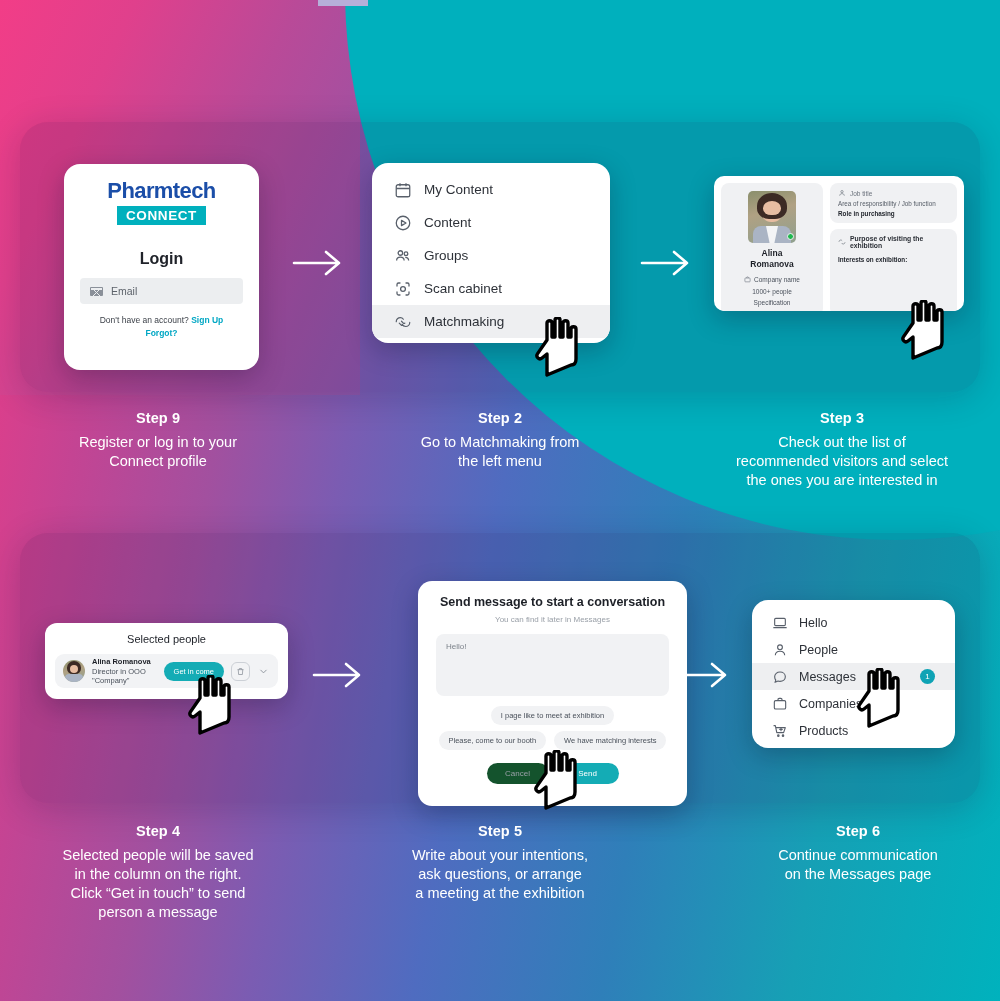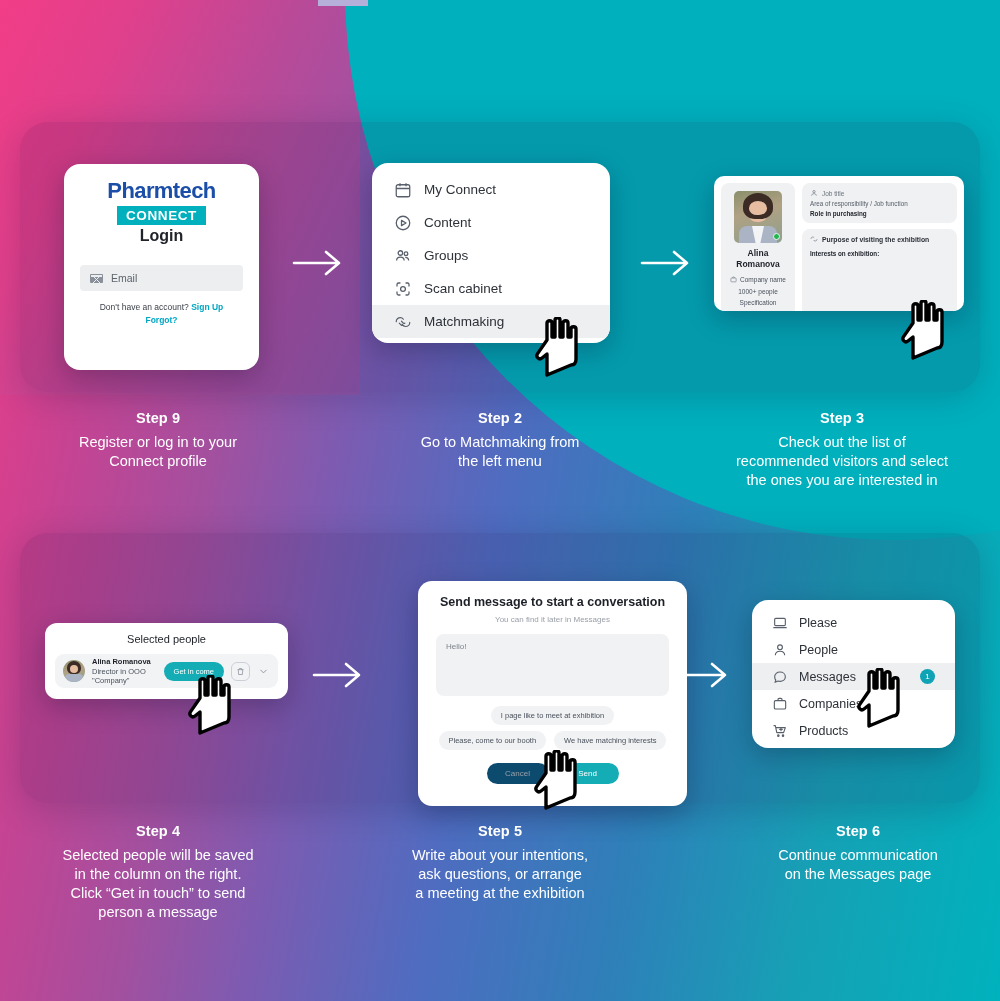--- a/index.html
+++ b/index.html
@@ -85,25 +85,25 @@
     color: #1b4ea8; line-height: 1;
   }
   .logo-badge {
     display: inline-block;
     margin-top: 4px;
     background: #00b0bd; color: #ffffff;
     font-size: 13.5px; font-weight: 700; letter-spacing: 0.6px;
     padding: 2px 9px 2px 9px;
   }
   .login-title {
-    margin-top: 2px;
+    margin-top: 25px;
     font-size: 16px; font-weight: 700; color: #20232a;
   }
   .email-field {
-    margin-top: 20px;
+    margin-top: 10px;
     display: flex; align-items: center; gap: 8px;
     background: #eceef0;
     height: 26px; border-radius: 4px;
     padding: 0 10px;
   }
   .email-field .env {
     width: 13px; height: 9px; background: #8a9099;
     position: relative; flex: none; border-radius: 1px;
   }
   .email-field .env:before {
@@ -145,21 +145,21 @@
 
   
   #profile-card {
     left: 714px; top: 176px; width: 250px; height: 135px;
     border-radius: 10px;
     padding: 7px;
     display: flex; flex-direction: column; gap: 6px;
   }
   .prof-top { display: flex; gap: 7px; flex: 1; }
   .prof-left {
-    width: 74px; background: #f0f1f3; border-radius: 8px;
+    width: 102px; background: #f0f1f3; border-radius: 8px;
     padding: 8px 5px; text-align: center;
   }
   .avatar-wrap {
     position: relative; width: 48px; height: 52px; margin: 0 auto;
     border-radius: 5px; overflow: hidden;
     background: linear-gradient(165deg, #8a8f6c 0%, #b0a183 40%, #8fa08e 100%);
   }
   .avatar-wrap .face {
     position: absolute; left: 13px; top: 7px;
     width: 22px; height: 24px; border-radius: 50% 50% 46% 46%;
@@ -260,21 +260,21 @@
   .chip {
     background: #f1f2f4; color: #4a515b;
     font-size: 7.5px; border-radius: 11px; padding: 5px 10px;
     white-space: nowrap;
   }
   .msg-actions { margin-top: 13px; display: flex; justify-content: center; gap: 8px; }
   .msg-actions > div {
     width: 62px; height: 21px; border-radius: 11px;
     display: flex; align-items: center; justify-content: center; font-size: 8px;
   }
-  .btn-cancel { background: #0c4a6e; color: #9aa0a8; }
+  .btn-cancel { background: #14532d; color: #9aa0a8; }
   .btn-send { background: #14acb5; color: #ffffff; }
 
   
   #nav-card {
     left: 752px; top: 600px; width: 203px; height: 148px;
     border-radius: 16px; padding: 9px 0;
   }
   .nav-row {
     display: flex; align-items: center; gap: 11px;
     height: 27px; padding: 0 20px;
@@ -346,21 +346,21 @@
   </div>
 
   <div class="mock" id="menu-card">
     <div class="menu-row">
       <span class="ic">
         <svg viewBox="0 0 24 24" fill="none" stroke="currentColor" stroke-width="1.7">
             <rect x="3" y="5" width="18" height="16" rx="2.5"></rect>
             <path d="M3 10h18M8 3v4M16 3v4"></path>
           </svg>
       </span>
-      <span>My Connect</span>
+      <span>My Content</span>
     </div>
     <div class="menu-row">
       <span class="ic">
         <svg viewBox="0 0 24 24" fill="none" stroke="currentColor" stroke-width="1.7">
             <circle cx="12" cy="12" r="9"></circle>
             <path d="M10 8.5l6 3.5-6 3.5z" stroke-linejoin="round"></path>
           </svg>
       </span>
       <span>Content</span>
     </div>
@@ -547,21 +547,21 @@
   </div>
 
   <div class="mock" id="nav-card">
     <div class="nav-row">
       <span class="ic">
         <svg viewBox="0 0 24 24" fill="none" stroke="currentColor" stroke-width="1.7" stroke-linejoin="round">
             <rect x="4" y="5" width="16" height="11" rx="1.6"></rect>
             <path d="M2 19h20"></path>
           </svg>
       </span>
-      <span>Please</span>
+      <span>Hello</span>
     </div>
     <div class="nav-row">
       <span class="ic">
         <svg viewBox="0 0 24 24" fill="none" stroke="currentColor" stroke-width="1.7">
             <circle cx="12" cy="8" r="3.6"></circle>
             <path d="M5 20c0-3.9 3.1-6.2 7-6.2s7 2.3 7 6.2"></path>
           </svg>
       </span>
       <span>People</span>
     </div>

